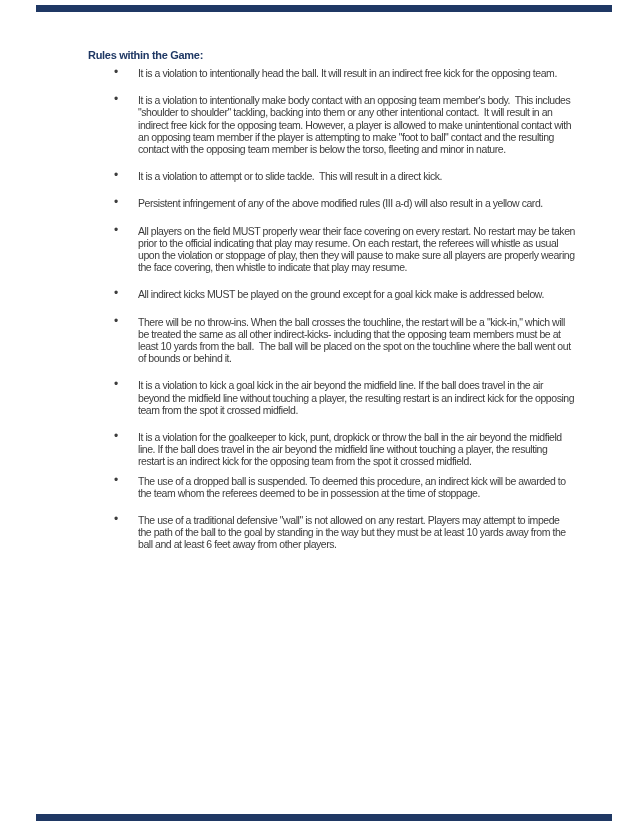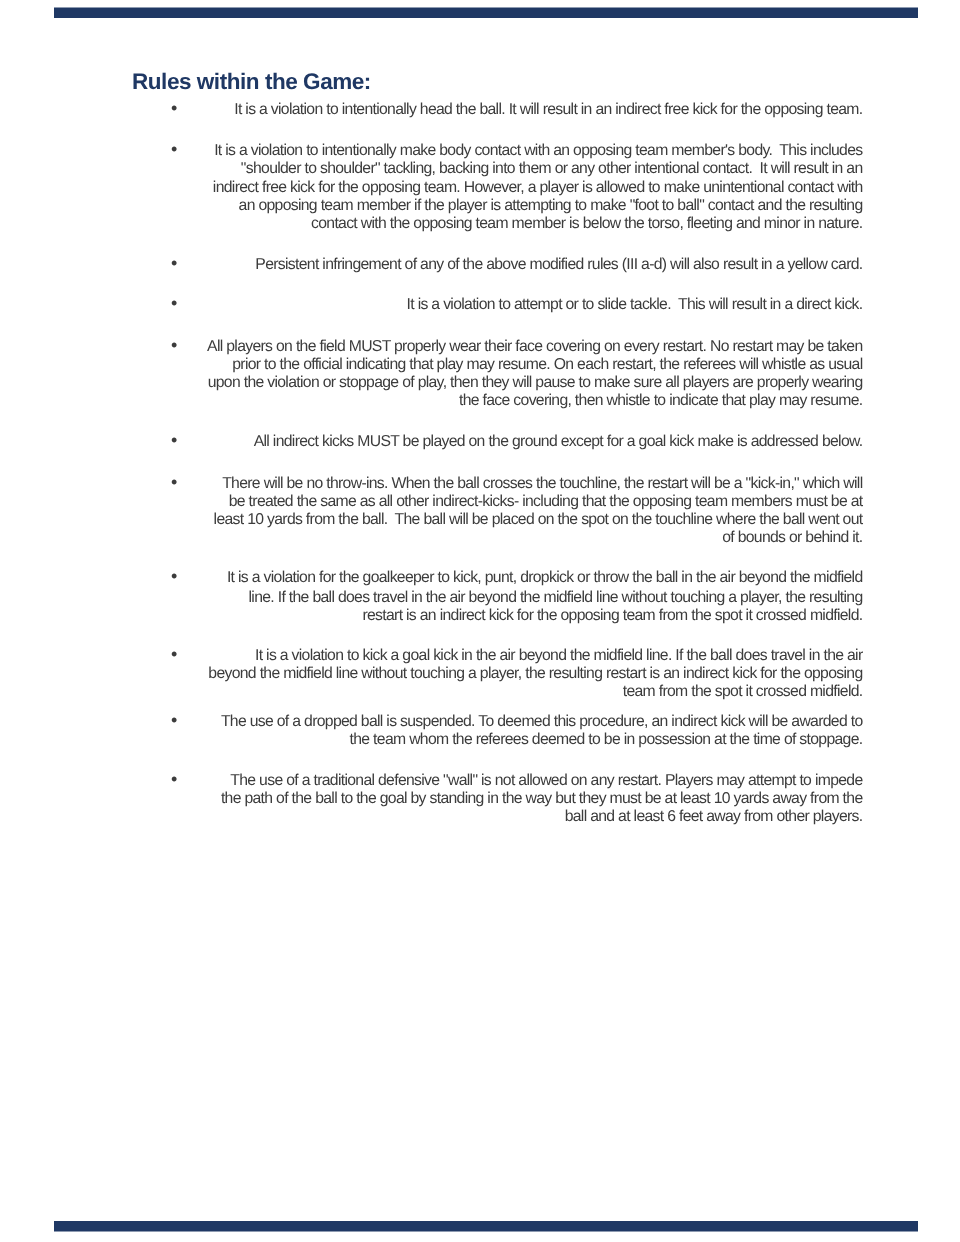--- a/index.html
+++ b/index.html
@@ -29,40 +29,39 @@
     left: 88px;
     top: 49px;
     width: 500px;
     color: #3c3c3c;
     font-size: 10.5px;
     letter-spacing: -0.45px;
     line-height: 12.2px;
   }
   section { margin: 0; }
   h2 {
-    font-size: 15px;
+    font-size: 11px;
     font-weight: bold;
     color: #1f3864;
     margin: 0 0 6px 0;
     line-height: 12px;
     letter-spacing: -0.3px;
   }
   ul {
     list-style: none;
     margin: 0;
     padding: 0;
   }
   li {
     position: relative;
     box-sizing: border-box;
     width: 487px;
     padding-left: 50px;
     margin: 0 0 15px 0;
     white-space: pre-wrap;
-    text-align: right;
   }
   li::before {
     content: "\2022";
     position: absolute;
     left: 26px;
     top: -1px;
     font-size: 12px;
     color: #3c3c3c;
   }
   li.tight { margin-top: -8px; }
@@ -71,30 +70,30 @@
 <body>
 
 <div class="page-rule top"></div>
 
 <div class="doc-content">
     <section>
       <h2>Rules within the Game:</h2>
       <ul>
         <li>It is a violation to intentionally head the ball. It will result in an indirect free kick for the opposing team.</li>
         <li>It is a violation to intentionally make body contact with an opposing team member's body.  This includes "shoulder to shoulder" tackling, backing into them or any other intentional contact.  It will result in an indirect free kick for the opposing team. However, a player is allowed to make unintentional contact with an opposing team member if the player is attempting to make "foot to ball" contact and the resulting contact with the opposing team member is below the torso, fleeting and minor in nature.</li>
+        <li>It is a violation to attempt or to slide tackle.  This will result in a direct kick.</li>
         <li>Persistent infringement of any of the above modified rules (III a-d) will also result in a yellow card.</li>
-        <li>It is a violation to attempt or to slide tackle.  This will result in a direct kick.</li>
       </ul>
     </section>
     <section>
       <ul>
         <li>All players on the field MUST properly wear their face covering on every restart. No restart may be taken prior to the official indicating that play may resume. On each restart, the referees will whistle as usual upon the violation or stoppage of play, then they will pause to make sure all players are properly wearing the face covering, then whistle to indicate that play may resume.</li>
         <li>All indirect kicks MUST be played on the ground except for a goal kick make is addressed below.</li>
         <li>There will be no throw-ins. When the ball crosses the touchline, the restart will be a "kick-in," which will be treated the same as all other indirect-kicks- including that the opposing team members must be at least 10 yards from the ball.  The ball will be placed on the spot on the touchline where the ball went out of bounds or behind it.</li>
+        <li>It is a violation to kick a goal kick in the air beyond the midfield line. If the ball does travel in the air beyond the midfield line without touching a player, the resulting restart is an indirect kick for the opposing team from the spot it crossed midfield.</li>
         <li>It is a violation for the goalkeeper to kick, punt, dropkick or throw the ball in the air beyond the midfield line. If the ball does travel in the air beyond the midfield line without touching a player, the resulting restart is an indirect kick for the opposing team from the spot it crossed midfield.</li>
-        <li>It is a violation to kick a goal kick in the air beyond the midfield line. If the ball does travel in the air beyond the midfield line without touching a player, the resulting restart is an indirect kick for the opposing team from the spot it crossed midfield.</li>
         <li class="tight">The use of a dropped ball is suspended. To deemed this procedure, an indirect kick will be awarded to the team whom the referees deemed to be in possession at the time of stoppage.</li>
         <li>The use of a traditional defensive "wall" is not allowed on any restart. Players may attempt to impede the path of the ball to the goal by standing in the way but they must be at least 10 yards away from the ball and at least 6 feet away from other players.</li>
       </ul>
     </section>
   </div>
 
 <div class="page-rule bottom"></div>
 
 </body></html>

